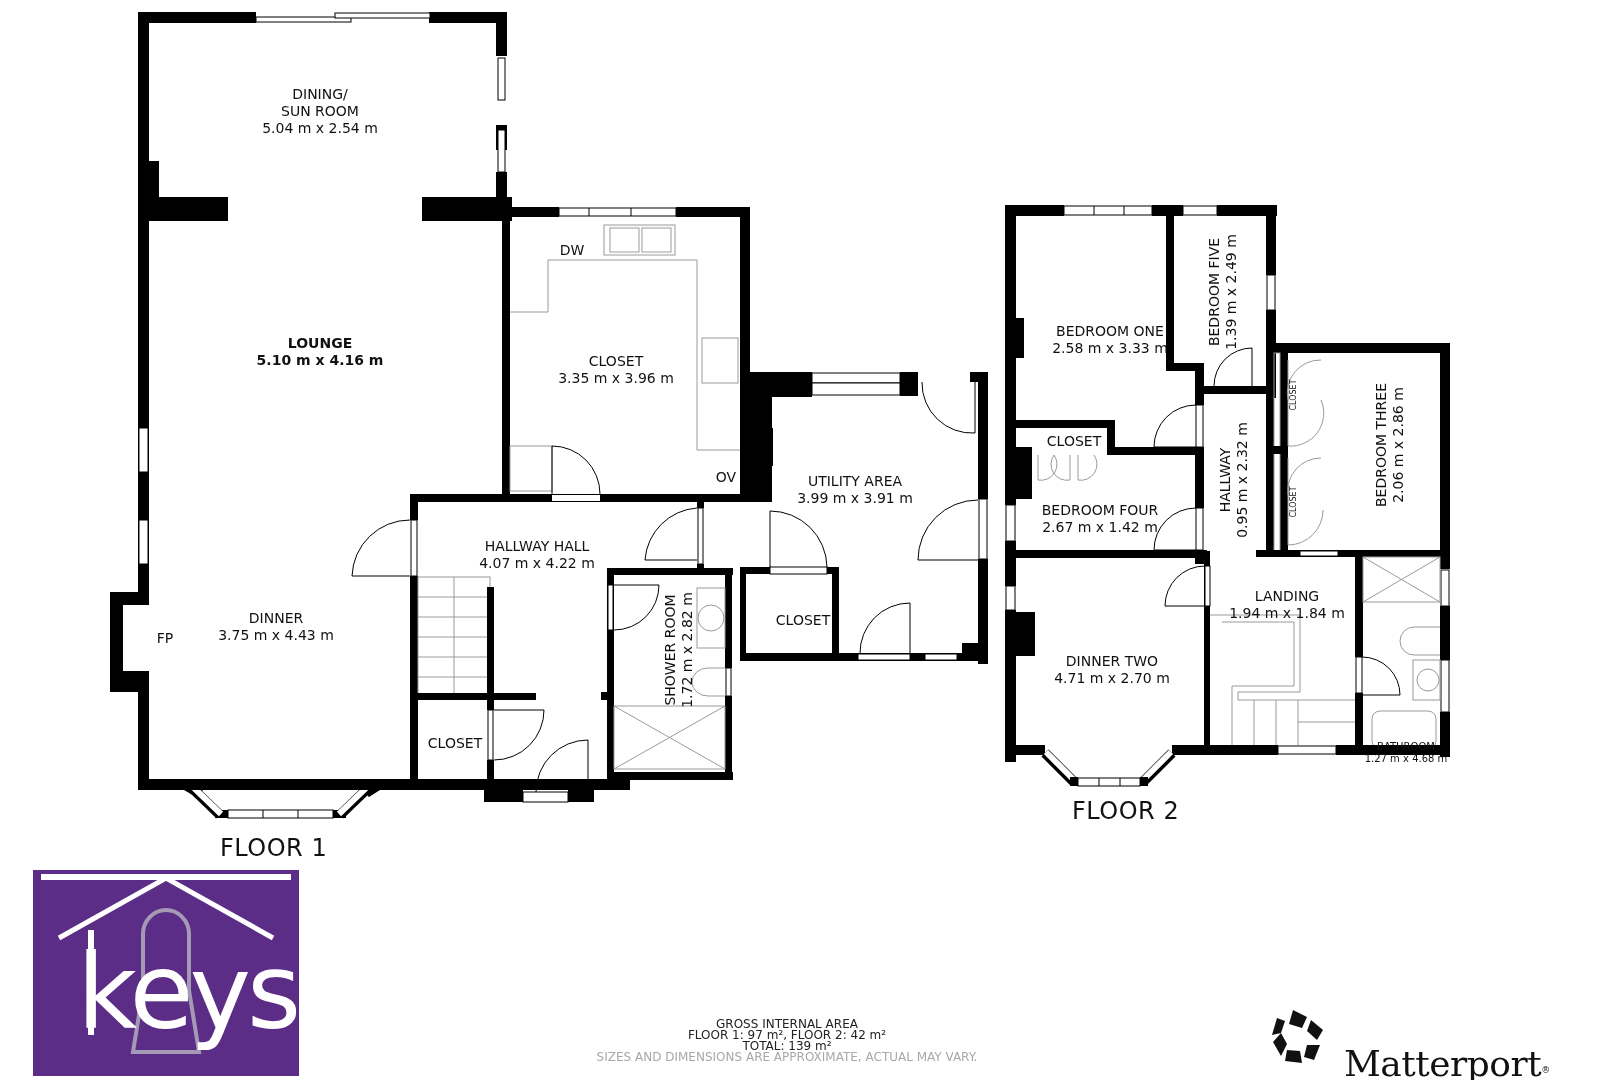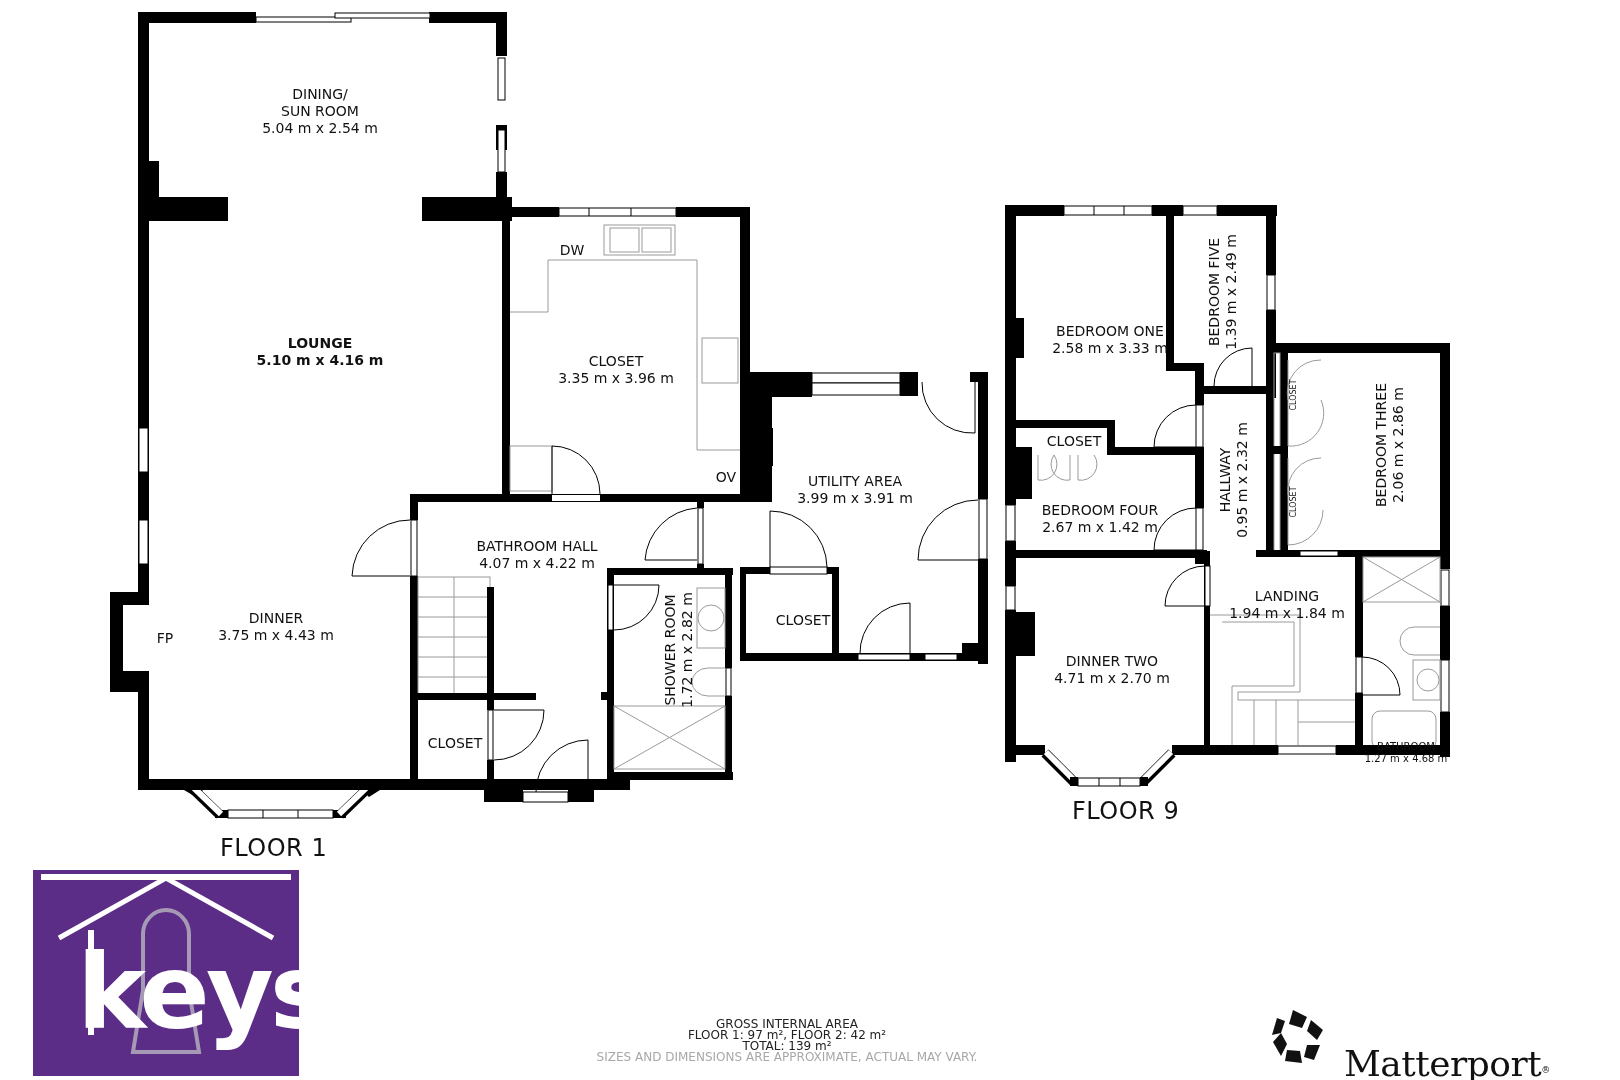--- a/index.html
+++ b/index.html
@@ -14,21 +14,21 @@
          white-space: nowrap; transform: translateX(-50%); }
   .lbl span { display: block; }
   .vlbl { position: absolute; font-size: 14px; line-height: 17px; white-space: nowrap;
           transform-origin: 0 0; transform: rotate(-90deg); text-align: center; }
   .vlbl span { display: block; }
   .small { font-size: 10px; line-height: 12px; }
   .tiny { font-size: 8px; line-height: 10px; }
   .floor-title { position: absolute; font-size: 24px; letter-spacing: 0.5px; }
   .logo { position: absolute; left: 33px; top: 870px; width: 266px; height: 206px; background: #5b2d87; }
   .logo-text { position: absolute; left: 44px; top: 72px; color: #fff; font-size: 104px;
-               line-height: 100px; font-weight: 700; letter-spacing: -4px; font-family: "DejaVu Sans", sans-serif; }
+               line-height: 100px; font-weight: 400; letter-spacing: -4px; font-family: "DejaVu Sans", sans-serif; }
   .gia { position: absolute; left: 787px; top: 1019px; transform: translateX(-50%);
          text-align: center; font-size: 12px; line-height: 11px; color: #222; white-space: nowrap; }
   .gia .disc { color: #a8a8a8; }
   .mp { position: absolute; left: 1274px; top: 1036px; width: 270px; height: 60px; }
   .mp-text { position: absolute; left: 70px; top: 6px; font-family: "DejaVu Serif", "Liberation Serif", serif;
              font-size: 36px; line-height: 44px; color: #111; letter-spacing: -0.5px; }
   .mp-text sup { font-size: 9px; vertical-align: top; position: relative; top: 6px; }
 </style>
 </head>
 <body>
@@ -287,21 +287,21 @@
   <span>DW</span>
 </div>
 <div class="lbl" style="left:726px; top:469px;">
   <span>OV</span>
 </div>
 <div class="lbl" style="left:855px; top:473px;">
   <span>UTILITY AREA</span>
   <span>3.99 m x 3.91 m</span>
 </div>
 <div class="lbl" style="left:537px; top:538px;">
-  <span>BATHROOM HALL</span>
+  <span>HALLWAY HALL</span>
   <span>4.07 m x 4.22 m</span>
 </div>
 <div class="vlbl" style="left:662px; top:710px; width:120px;">
   <span>SHOWER ROOM</span>
   <span>1.72 m x 2.82 m</span>
 </div>
 <div class="lbl" style="left:276px; top:610px;">
   <span>DINNER</span>
   <span>3.75 m x 4.43 m</span>
 </div>
@@ -350,21 +350,21 @@
   <span>1.94 m x 1.84 m</span>
 </div>
 <div class="lbl" style="left:1112px; top:653px;">
   <span>DINNER TWO</span>
   <span>4.71 m x 2.70 m</span>
 </div>
 <div class="lbl small" style="left:1406px; top:718px;margin-top:23px;">
   <span>BATHROOM</span>
   <span>1.27 m x 4.68 m</span>
 </div>
-<div class="floor-title" style="left:1072px; top:797px;">FLOOR 9</div>
+<div class="floor-title" style="left:1072px; top:797px;">FLOOR 2</div>
 
 <div class="gia">
   <div>GROSS INTERNAL AREA</div>
   <div>FLOOR 1: 97 m², FLOOR 2: 42 m²</div>
   <div>TOTAL: 139 m²</div>
   <div class="disc">SIZES AND DIMENSIONS ARE APPROXIMATE, ACTUAL MAY VARY.</div>
 </div>
 
 <div class="logo">
   <svg width="266" height="206" viewBox="0 0 266 206">

